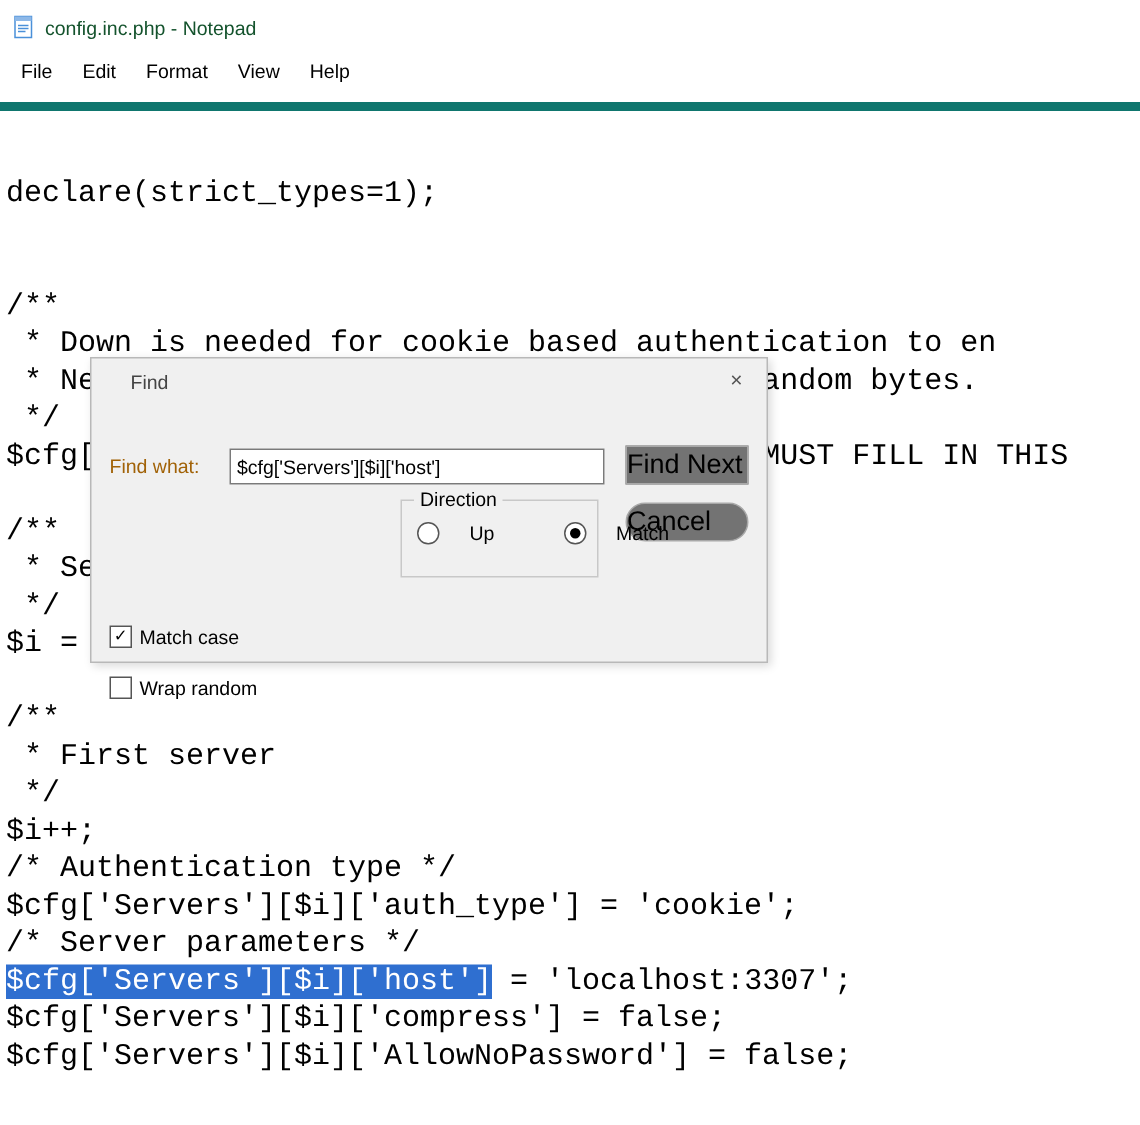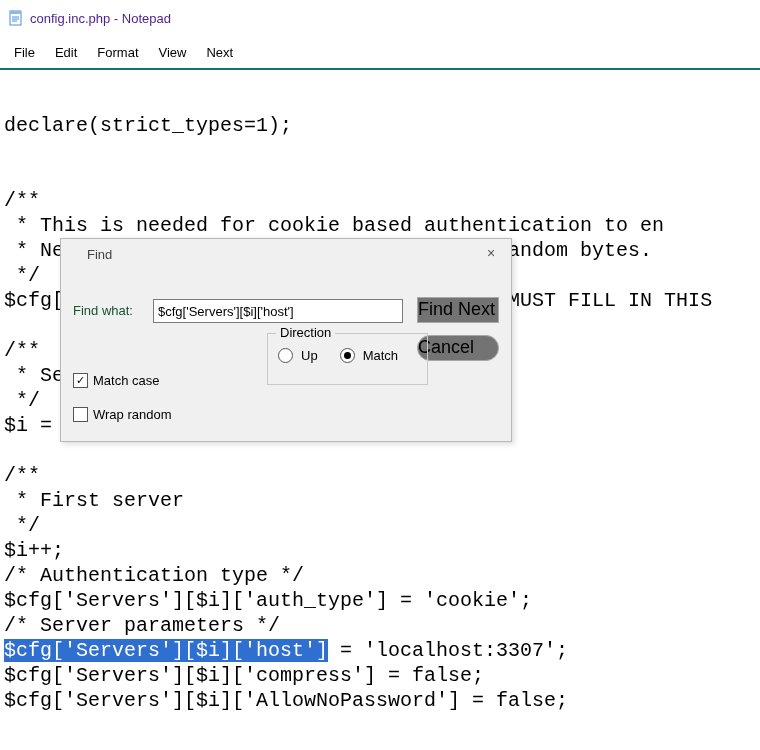--- a/index.html
+++ b/index.html
@@ -1,38 +1,38 @@
 <!DOCTYPE html>
 <html><head>
 <meta charset="utf-8">
 <style>
   html,body{margin:0;padding:0;width:760px;height:750px;background:#fff;font-family:"Segoe UI",Tahoma,sans-serif;overflow:hidden;}
   .title-bar{height:28px;display:flex;align-items:center;padding:4px 8px 0 8px;}
   .app-icon{width:16px;height:16px;margin-right:6px;display:flex;align-items:center;justify-content:center;}
-  .title-text{font-size:13px;color:#4c1d95;}
-  .menu-bar{height:24px;display:flex;align-items:flex-end;padding:6px 4px 6px 4px;border-bottom:2px solid #0f766e;}
+  .title-text{font-size:13px;color:#14532d;}
+  .menu-bar{height:24px;display:flex;align-items:flex-start;padding:6px 4px 6px 4px;border-bottom:6px solid #0f766e;}
   .menu-item{font-size:13px;color:#000;padding:2px 10px;cursor:default;}
   .editor{font-family:Consolas,"Courier New",monospace;font-size:20px;line-height:25px;color:#000;white-space:pre;padding:18px 0 0 4px;position:relative;}
   .sel{background:#2f6fd0;color:#fff;}
   
   .find-dlg{position:absolute;left:60px;top:238px;width:450px;height:202px;background:#f0f0f0;border:1px solid #b8b8b8;box-shadow:2px 2px 6px rgba(0,0,0,0.15);font-family:"Segoe UI",Tahoma,sans-serif;}
   .dlg-title{position:absolute;left:10px;top:8px;font-size:13px;color:#444;margin-left:16px;}
   .dlg-close{position:absolute;right:10px;top:6px;font-size:14px;color:#555;cursor:default;width:20px;text-align:center;}
   .dlg-body{position:absolute;left:0;right:0;top:36px;bottom:0;}
-  .lbl-findwhat{position:absolute;left:12px;top:28px;font-size:13px;color:#14532d;}
+  .lbl-findwhat{position:absolute;left:12px;top:28px;font-size:13px;color:#a16207;}
   .inp-findwhat{position:absolute;left:92px;top:24px;width:240px;height:22px;font-family:"Segoe UI",Tahoma,sans-serif;font-size:13px;border:1px solid #7a7a7a;background:#fff;padding:0 4px;}
   .btn{position:absolute;width:80px;height:24px;font-size:18px;background:#737373;border:1px solid #a8a8a8;text-align:left;line-height:22px;cursor:default;}
   .btn-findnext{left:356px;top:22px;}
   .btn-cancel{left:356px;top:60px;border-radius:13px;}
-  .grp-dir{position:absolute;left:206px;top:58px;width:130px;height:50px;border:1px solid #c8c8c8;padding-left:29px;}
+  .grp-dir{position:absolute;left:206px;top:58px;width:130px;height:50px;border:1px solid #c8c8c8;}
   .grp-dir .legend{position:absolute;left:8px;top:-9px;background:#f0f0f0;padding:0 4px;font-size:13px;}
-  .radio-row{position:absolute;left:10px;top:14px;font-size:13px;display:flex;align-items:center;gap:8px;}
+  .radio-row{position:absolute;left:10px;top:14px;font-size:13px;display:flex;align-items:center;gap:20px;}
   .rb{width:13px;height:13px;border:1px solid #555;border-radius:50%;background:#fff;display:inline-flex;align-items:center;justify-content:center;}
   .rb.checked::after{content:"";width:7px;height:7px;background:#000;border-radius:50%;}
-  .chk-row{position:absolute;font-size:13px;display:flex;align-items:flex-end;gap:5px;}
+  .chk-row{position:absolute;font-size:13px;display:flex;align-items:flex-end;gap:5px;margin-top:44px;}
   .chk-match{left:12px;top:98px;}
   .chk-wrap{left:12px;top:132px;}
   .cb{width:13px;height:13px;border:1px solid #555;background:#fff;display:inline-flex;align-items:center;justify-content:center;font-size:11px;line-height:11px;}
   .cb.checked::after{content:"✓";color:#000;}
 </style>
 </head>
 <body>
 
 <div class="title-bar">
   <span class="app-icon">
@@ -45,29 +45,29 @@
     </svg>
   </span>
   <span class="title-text">config.inc.php - Notepad</span>
 </div>
 
 <div class="menu-bar">
   <span class="menu-item">File</span>
   <span class="menu-item">Edit</span>
   <span class="menu-item">Format</span>
   <span class="menu-item">View</span>
-  <span class="menu-item">Next</span>
+  <span class="menu-item">Help</span>
 </div>
 
 <div class="editor">
 <span>declare(strict_types=1);</span>
 <span></span>
 <span></span>
 <span>/**</span>
-<span> * This is needed for cookie based authentication to en</span>
+<span> * Down is needed for cookie based authentication to en</span>
 <span> * Needs to be a 32-bytes long string of random bytes.</span>
 <span> */</span>
 <span>$cfg[</span>                                     <span>MUST FILL IN THIS </span>
 
 <span>/**</span>
 <span> * Se</span>
 <span> */</span>
 <span>$i = </span>
 
 <span>/**</span>

